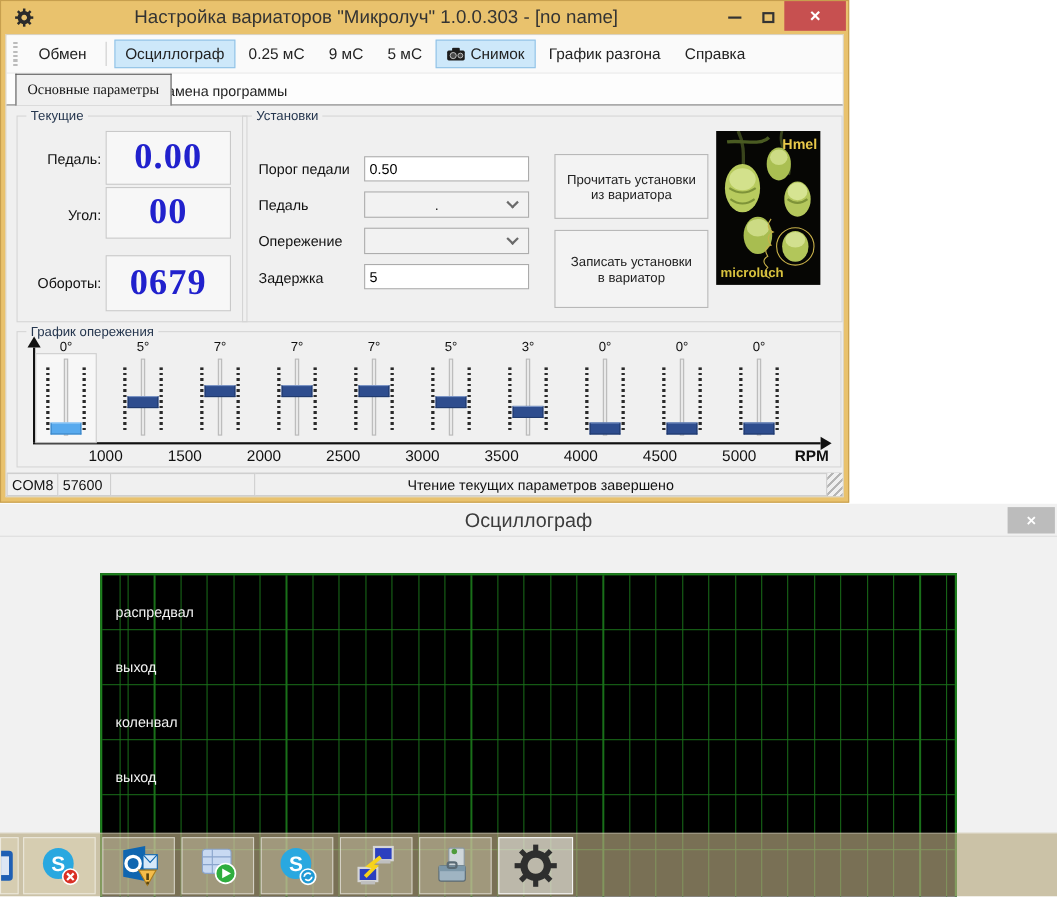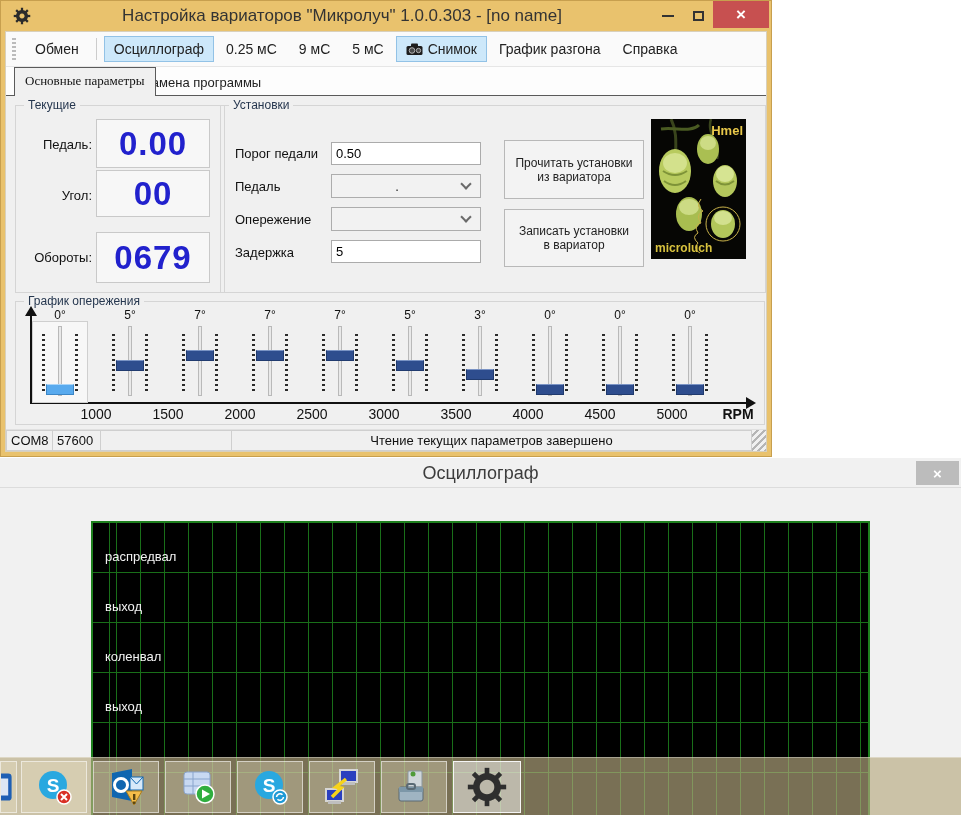--- a/index.html
+++ b/index.html
@@ -41,21 +41,21 @@
   .client { flex:1; position:relative; background:#f0f0f0; }
   .groupbox { position:absolute; border:1px solid #d5d5d5; border-radius:0; }
   .groupbox > .gb-title { position:absolute; top:-8px; left:8px; background:#f0f0f0; padding:0 4px;
     font-size:12px; color:#26374f; }
 
   
   .gb-current { left:9px; top:9px; width:210px; height:188px; }
   .cur-label { position:absolute; right:132px; width:120px; text-align:right; font-size:13px; color:#111; }
   .cur-box { position:absolute; left:80px; width:114px; background:#f7f7f7; border:1px solid #c9c9c9;
     display:flex; align-items:center; justify-content:center; }
-  .cur-val { font-family:Liberation Sans, sans-serif; font-weight:bold; font-size:33px; color:#2121cd; letter-spacing:1px; }
+  .cur-val { font-family:Liberation Serif, serif; font-weight:bold; font-size:33px; color:#2121cd; letter-spacing:1px; }
 
   
   .gb-settings { left:214px; top:9px; width:546px; height:188px; }
   .set-label { position:absolute; left:14px; font-size:13px; color:#111; }
   .spinbox { position:absolute; left:110px; width:150px; height:23px; background:#fff; border:1px solid #ababab; display:flex; }
   .spin-input { flex:1; border:none; outline:none; font-size:13px; font-family:"Liberation Sans",sans-serif; padding-left:4px; background:transparent; }
   .spin-btns { width:17px; display:flex; flex-direction:column; border-left:1px solid #ccc; }
   .spin-btn { flex:1; display:flex; align-items:center; justify-content:center; background:#f2f2f2; border:1px solid #d9d9d9; }
   .tri-up { width:0; height:0; border-left:4px solid transparent; border-right:4px solid transparent; border-bottom:5px solid #333; }
   .tri-down { width:0; height:0; border-left:4px solid transparent; border-right:4px solid transparent; border-top:5px solid #333; }
@@ -248,21 +248,21 @@
             <div class="spin-btn">
                 <div class="tri-up"></div>
               </div>
             <div class="spin-btn">
                 <div class="tri-down"></div>
               </div>
           </div>
         </div>
 
         <div class="set-btn" style="top:34px; height:59px;">Прочитать установки из вариатора</div>
-        <div class="set-btn" style="top:103px; height:58px;">Записать установки в вариатор</div>
+        <div class="set-btn" style="top:103px; height:71px;">Записать установки в вариатор</div>
 
         <svg class="hmel-img" viewBox="0 0 95 140">
           <rect x="0" y="0" width="95" height="140" fill="#060604"></rect>
           <path d="M20 0 C30 20 20 40 28 60" stroke="#39441c" stroke-width="3" fill="none"></path>
           <path d="M60 0 C55 15 70 25 66 40" stroke="#39441c" stroke-width="2.5" fill="none"></path>
           <path d="M10 10 C25 8 40 14 48 6" stroke="#4a5b22" stroke-width="3" fill="none"></path>
           <ellipse cx="24" cy="52" rx="16" ry="22" fill="#b8cb5e"></ellipse>
           <ellipse cx="24" cy="44" rx="12" ry="10" fill="#d3e18c"></ellipse>
           <path d="M12 52 q12 8 24 0 M13 62 q11 8 22 0" stroke="#7e9338" stroke-width="2" fill="none"></path>
           <ellipse cx="57" cy="30" rx="11" ry="15" fill="#aabf52"></ellipse>

